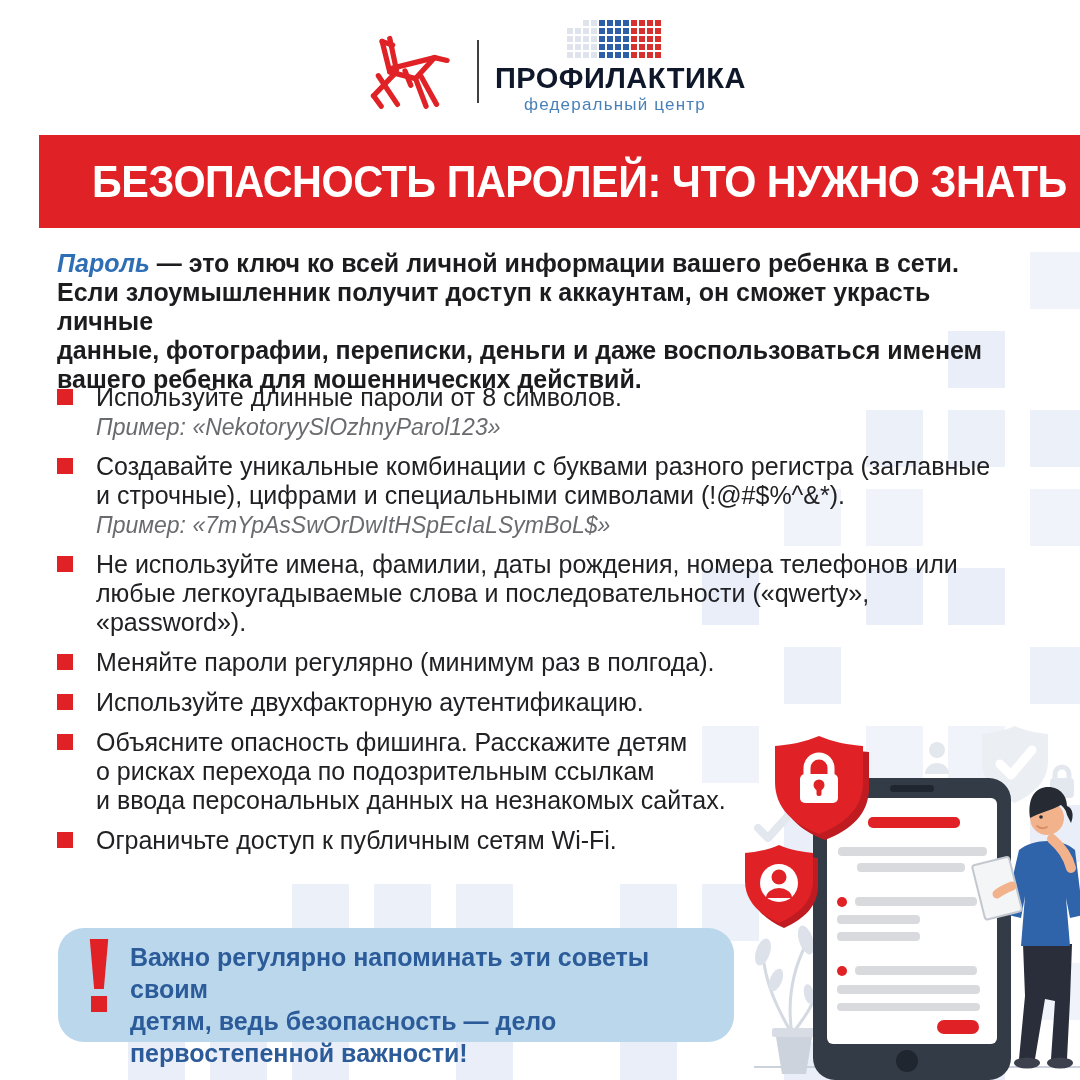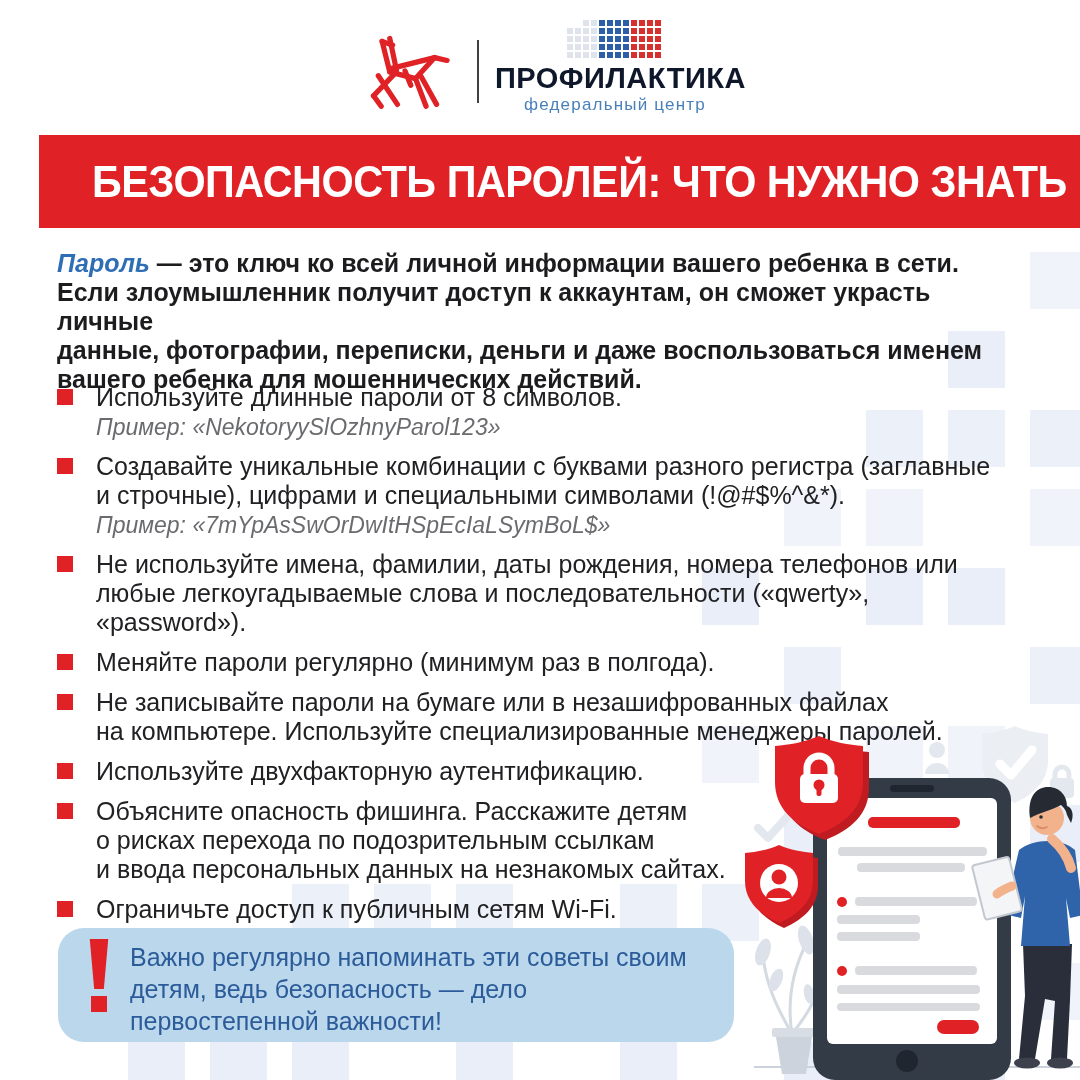--- a/index.html
+++ b/index.html
@@ -39,21 +39,21 @@
   .tip-example{font-size:23px;line-height:27px;margin-top:2px;font-style:italic;color:#6a6b6e;}
 
   
   .callout{position:absolute;left:58px;top:928px;width:676px;height:114px;background:#bad7ec;
            border-radius:26px;z-index:4;}
   .excl{position:absolute;left:30px;top:11px;width:22px;height:74px;}
   .excl-bar{width:22px;height:50px;background:#e02226;
             clip-path:polygon(8% 0,92% 0,72% 100%,28% 100%);}
   .excl-dot{width:16px;height:16px;background:#e02226;margin:7px auto 0 auto;}
   .callout-text{position:absolute;left:72px;top:13px;width:580px;
-                font-size:25px;line-height:32px;font-weight:400;color:#2b5b99;white-space:pre-line;}
+                font-size:25px;line-height:32px;font-weight:700;color:#2b5b99;white-space:pre-line;}
 
   
   .illustration{position:absolute;left:740px;top:718px;width:340px;height:362px;z-index:3;}
 </style>
 </head>
 <body>
 
 <div class="poster">
 
   <div class="mosaic">
@@ -214,28 +214,20 @@
       </div>
 
       <div class="tip">
         <div class="tip-bullet"></div>
         <div class="tip-body">
           <div class="tip-text">Меняйте пароли регулярно (минимум раз в полгода).</div>
 
         </div>
       </div>
 
-      <div class="tip">
-        <div class="tip-bullet"></div>
-        <div class="tip-body">
-          <div class="tip-text">Не записывайте пароли на бумаге или в незашифрованных файлах
-на компьютере. Используйте специализированные менеджеры паролей.</div>
-
-        </div>
-      </div>
 
       <div class="tip">
         <div class="tip-bullet"></div>
         <div class="tip-body">
           <div class="tip-text">Используйте двухфакторную аутентификацию.</div>
 
         </div>
       </div>
 
       <div class="tip">

